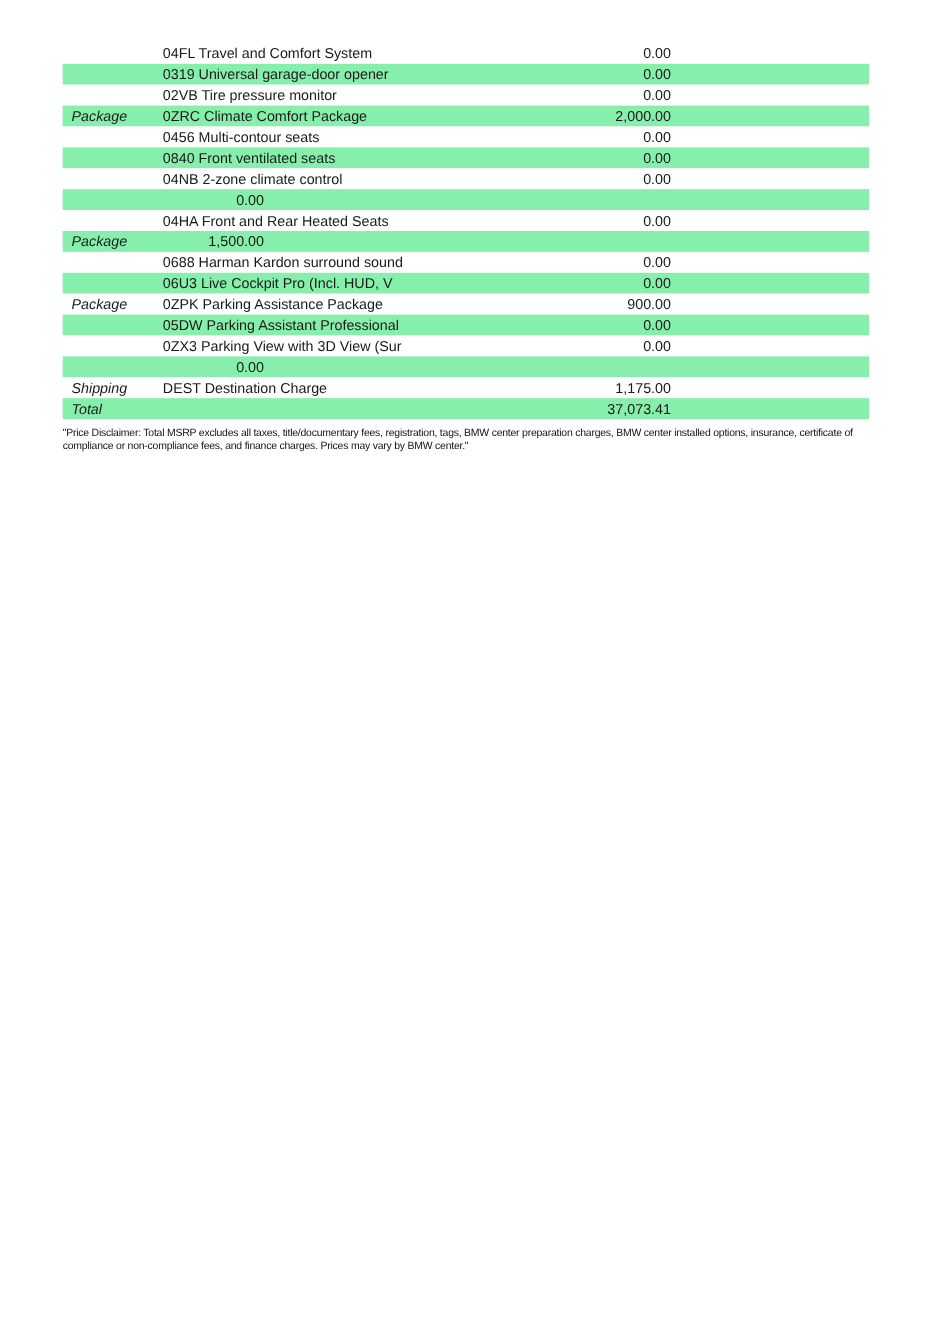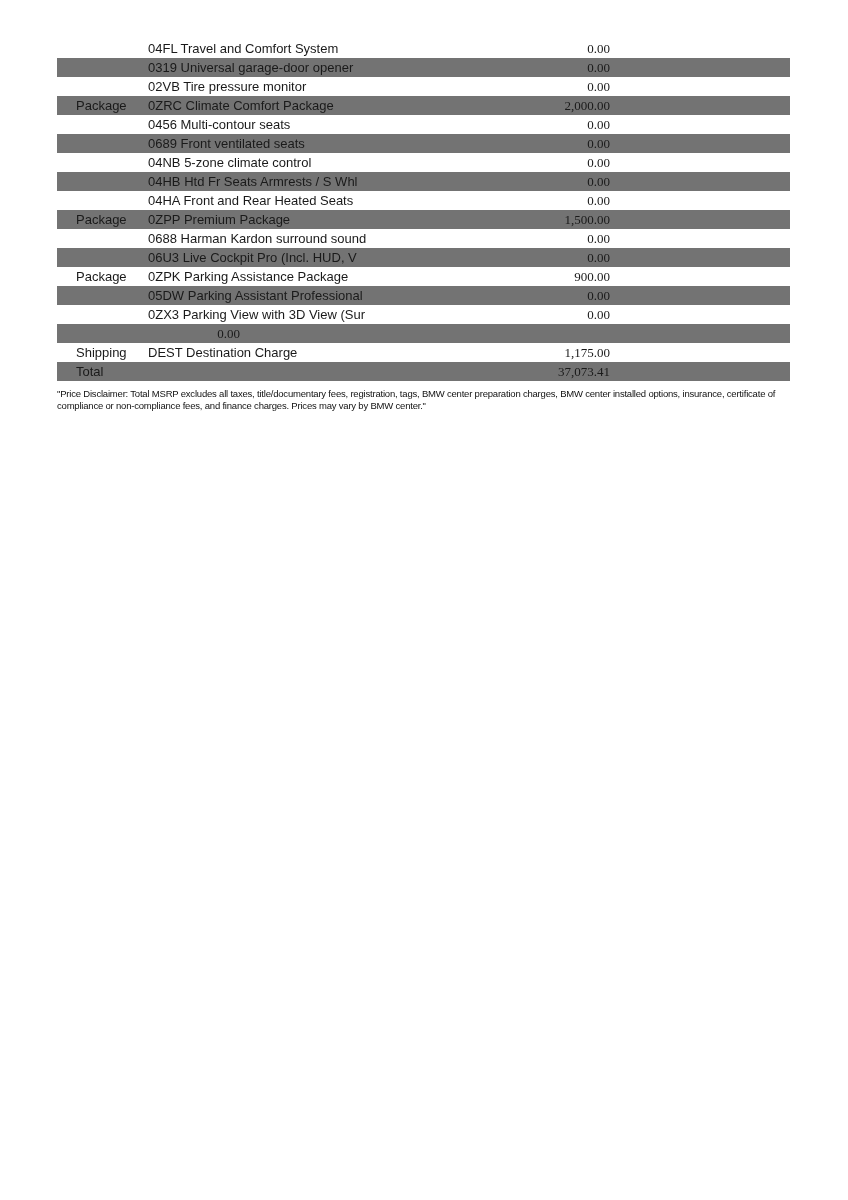--- a/index.html
+++ b/index.html
@@ -26,40 +26,40 @@
   .row {
     display: flex;
     align-items: center;
     height: 19px;
     font-size: 13px;
     line-height: 19px;
     background: #ffffff;
     white-space: nowrap;
   }
   .row.striped {
-    background: #737373;
+    background: #86efac;
   }
   .cell {
     overflow: hidden;
   }
   .cell.cat {
     width: 91px;
-    padding-left: 19px;
+    padding-left: 8px;
     box-sizing: border-box;
     flex: 0 0 auto;
+    font-style: italic;
   }
   .cell.desc {
     width: 370px;
     flex: 0 0 auto;
   }
   .cell.price {
     width: 92px;
     flex: 0 0 auto;
     text-align: right;
-    font-family: Liberation Serif, serif;
   }
   .cell.spacer {
     flex: 1 1 auto;
   }
   .disclaimer {
     position: absolute;
     left: 57px;
     top: 388px;
     width: 738px;
     margin: 0;
@@ -105,49 +105,47 @@
 
     <div class="row">
       <div class="cell cat"></div>
       <div class="cell desc">0456 Multi-contour seats</div>
       <div class="cell price">0.00</div>
       <div class="cell spacer"></div>
     </div>
 
     <div class="row striped">
       <div class="cell cat"></div>
-      <div class="cell desc">0689 Front ventilated seats</div>
-      <div class="cell price">0.00</div>
-      <div class="cell spacer"></div>
-    </div>
-
-    <div class="row">
-      <div class="cell cat"></div>
-      <div class="cell desc">04NB 5-zone climate control</div>
-      <div class="cell price">0.00</div>
-      <div class="cell spacer"></div>
-    </div>
-
-    <div class="row striped">
-      <div class="cell cat"></div>
-      <div class="cell desc">04HB Htd Fr Seats Armrests / S Whl</div>
+      <div class="cell desc">0840 Front ventilated seats</div>
+      <div class="cell price">0.00</div>
+      <div class="cell spacer"></div>
+    </div>
+
+    <div class="row">
+      <div class="cell cat"></div>
+      <div class="cell desc">04NB 2-zone climate control</div>
+      <div class="cell price">0.00</div>
+      <div class="cell spacer"></div>
+    </div>
+
+    <div class="row striped">
+      <div class="cell cat"></div>
       <div class="cell price">0.00</div>
       <div class="cell spacer"></div>
     </div>
 
     <div class="row">
       <div class="cell cat"></div>
       <div class="cell desc">04HA Front and Rear Heated Seats</div>
       <div class="cell price">0.00</div>
       <div class="cell spacer"></div>
     </div>
 
     <div class="row striped">
       <div class="cell cat">Package</div>
-      <div class="cell desc">0ZPP Premium Package</div>
       <div class="cell price">1,500.00</div>
       <div class="cell spacer"></div>
     </div>
 
     <div class="row">
       <div class="cell cat"></div>
       <div class="cell desc">0688 Harman Kardon surround sound</div>
       <div class="cell price">0.00</div>
       <div class="cell spacer"></div>
     </div>

